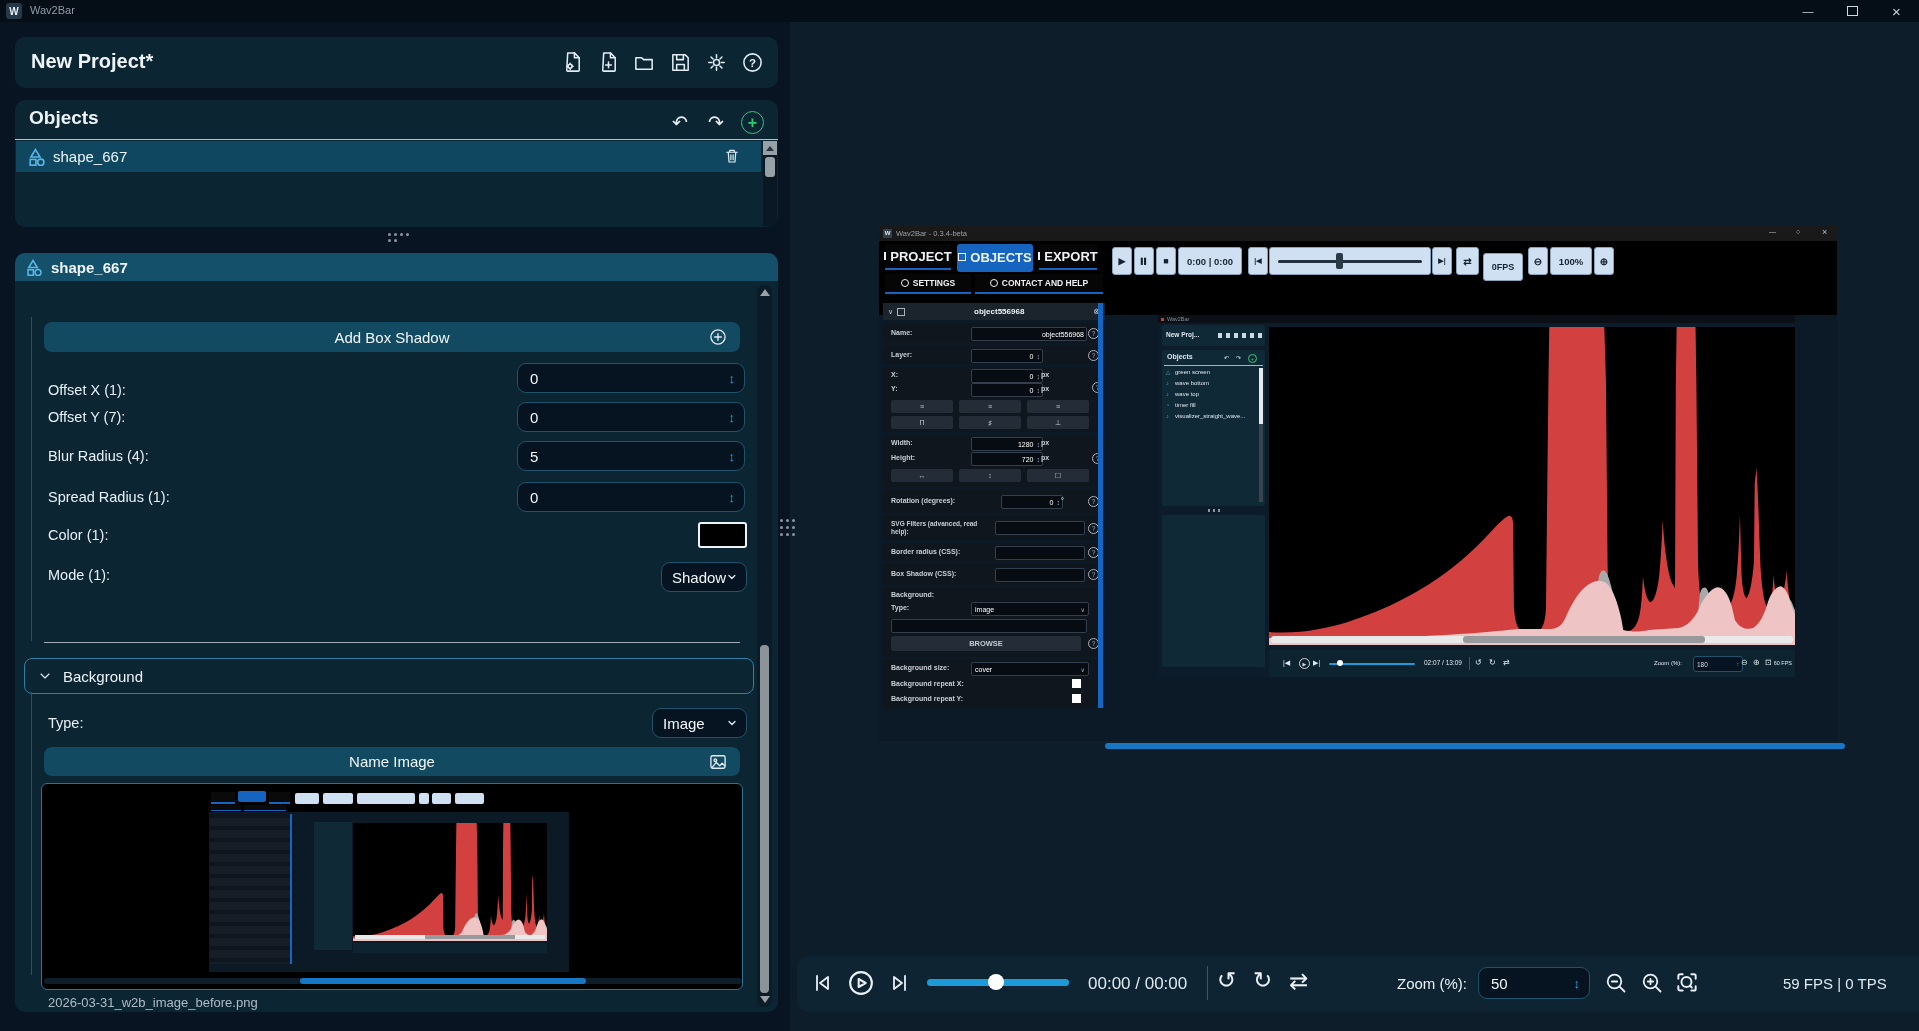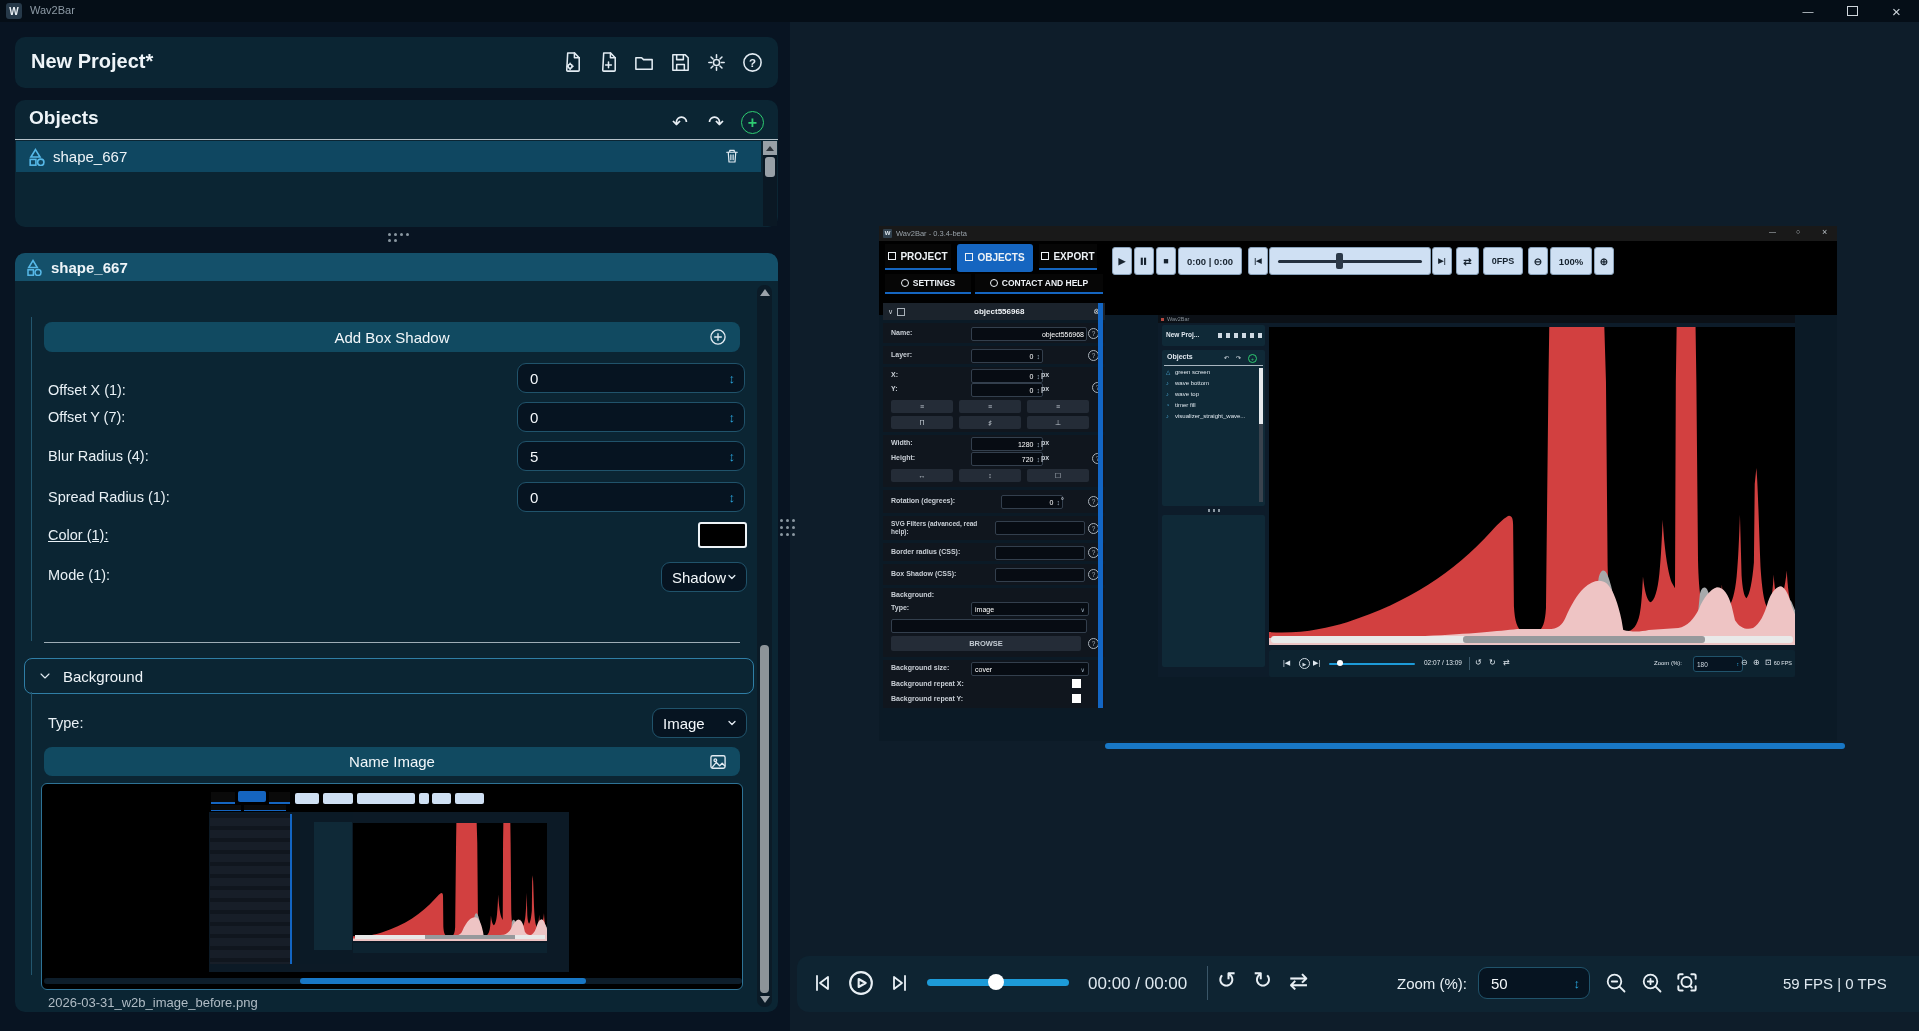--- a/index.html
+++ b/index.html
@@ -20,21 +20,21 @@
   .icosvg{stroke:#e3ecf3;fill:none;stroke-width:1.6;stroke-linecap:round;stroke-linejoin:round;}
   .tsvg{stroke:#e9f0f5;fill:none;stroke-width:1.8;stroke-linecap:round;stroke-linejoin:round;}
   .sb-track{position:absolute;background:#0b1b27;border-radius:7px;}
   .sb-thumb{position:absolute;background:#8d9499;border-radius:4px;}
   .tri-up{width:0;height:0;border-left:5px solid transparent;border-right:5px solid transparent;border-bottom:7px solid #9aa2a9;}
   .tri-down{width:0;height:0;border-left:5px solid transparent;border-right:5px solid transparent;border-top:7px solid #9aa2a9;}
   .dot{width:3px;height:3px;border-radius:50%;background:#8a97a1;}
   
   .echip{background:#cfe0f3;border:1px solid #8aa2ba;border-radius:3px;color:#16222e;position:absolute;
          display:flex;align-items:center;justify-content:center;font-weight:bold;}
-  .etab{position:absolute;background:#060606;color:#eef2f6;font-weight:bold;font-size:10px;display:flex;
+  .etab{position:absolute;background:#060606;color:#eef2f6;font-weight:bold;font-size:13px;display:flex;
         align-items:center;justify-content:center;gap:4px;border-bottom:2px solid #1565c0;}
   .etab.active{background:#1565c0;border-bottom:2px solid #1565c0;border-radius:3px;}
   .tabicon{width:6px;height:6px;border:1px solid currentColor;display:inline-block;}
   .eblock{position:absolute;left:4px;width:222px;background:#10161e;color:#ccd2d8;}
   .elbl{position:absolute;font-size:7px;font-weight:bold;color:#c9cfd6;}
   .einp{position:absolute;background:#070c13;border:1px solid #333f4d;border-radius:2px;color:#fff;
         font-size:7px;display:flex;align-items:center;justify-content:flex-end;padding:0 2px;}
   .ebtn{position:absolute;background:#242c37;border-radius:2px;color:#c2cad2;font-size:7px;
         display:flex;align-items:center;justify-content:center;}
   .ehelp{position:absolute;width:9px;height:9px;border:1px solid #aab2ba;border-radius:50%;color:#aab2ba;
@@ -174,21 +174,21 @@
       <span>5</span>
       <span class="stepper">↕</span>
     </div>
 
   <div class="lbl" style="left:33px;top:229px;height:30px;">Spread Radius (1):</div>
   <div class="numin" style="left:502px;top:229px;width:228px;height:30px;box-sizing:border-box;">
       <span>0</span>
       <span class="stepper">↕</span>
     </div>
 
-  <div class="lbl" style="left:33px;top:267px;height:30px;text-decoration:underline;">Color (1):</div>
+  <div class="lbl" style="left:33px;top:267px;height:30px;">Color (1):</div>
   <div class="abs" style="left:683px;top:269px;width:49px;height:26px;background:#000;border:2px solid #eef3f7;border-radius:3px;box-sizing:border-box;"></div>
 
   <div class="lbl" style="left:33px;top:307px;height:30px;">Mode (1):</div>
   <div class="numin" style="left:646px;top:309px;width:86px;height:30px;box-sizing:border-box;padding:0 8px 0 10px;">
       <span>Shadow</span>
       <svg class="icosvg" width="12" height="12" viewBox="0 0 24 24" style="stroke-width:2.6;">
         <polyline points="6,9 12,15 18,9"></polyline>
       </svg>
     </div>
 
@@ -314,21 +314,21 @@
     <div class="echip" style="left:255px;top:6px;width:18px;height:26px;font-size:6px;letter-spacing:-1px;">▌▌</div>
     <div class="echip" style="left:277px;top:6px;width:18px;height:26px;font-size:9px;">■</div>
     <div class="echip" style="left:299px;top:6px;width:62px;height:26px;font-size:9.5px;">0:00 | 0:00</div>
     <div class="echip" style="left:369px;top:6px;width:18px;height:26px;font-size:7px;">|◀</div>
     <div class="echip" style="left:390px;top:6px;width:160px;height:26px;">
       <span class="abs" style="left:8px;top:11.5px;width:144px;height:3px;background:#24313f;border-radius:2px;"></span>
       <span class="abs" style="left:66px;top:5px;width:7px;height:16px;background:#2b3948;border-radius:2px;"></span>
     </div>
     <div class="echip" style="left:553px;top:6px;width:18px;height:26px;font-size:7px;">▶|</div>
     <div class="echip" style="left:577px;top:6px;width:21px;height:26px;font-size:10px;">⇄</div>
-    <div class="echip" style="left:604px;top:6px;width:38px;height:26px;font-size:9px;">0FPS</div>
+    <div class="echip" style="left:604px;top:12px;width:38px;height:26px;font-size:9px;">0FPS</div>
     <div class="echip" style="left:649px;top:6px;width:18px;height:26px;font-size:10px;">⊖</div>
     <div class="echip" style="left:671px;top:6px;width:40px;height:26px;font-size:9.5px;">100%</div>
     <div class="echip" style="left:715px;top:6px;width:18px;height:26px;font-size:10px;">⊕</div>
   </div>
 
   <div>
     <div class="eblock" style="top:77px;height:17px;background:#1b232c;display:flex;align-items:center;">
       <span style="margin-left:5px;font-size:7px;">∨</span>
       <span class="tabicon" style="margin-left:4px;border-color:#aab2ba;"></span>
       <span style="flex:1;text-align:center;font-size:8px;font-weight:bold;color:#eef2f6;">object556968</span>

